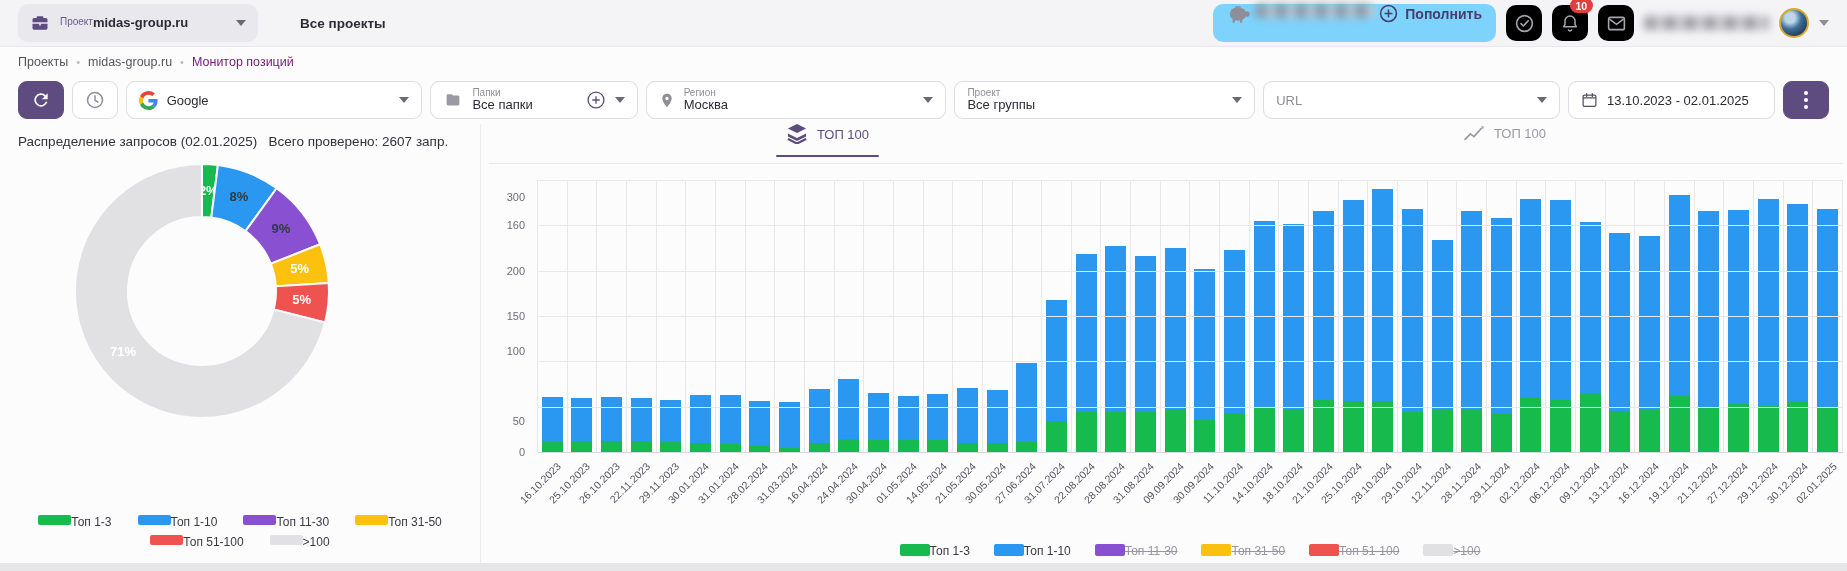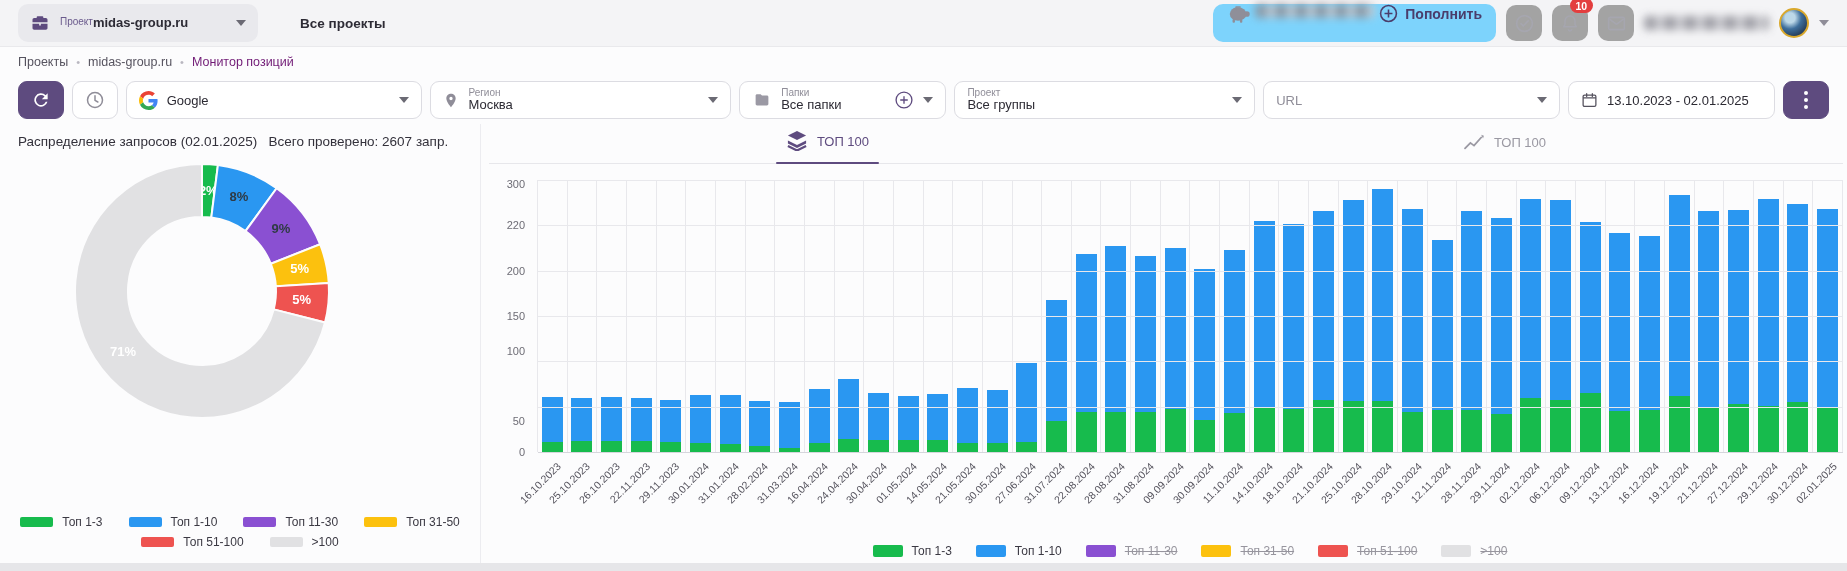--- a/index.html
+++ b/index.html
@@ -14,21 +14,21 @@
   .project-lbl { font-size:10px; color:#6a5a8c; }
   .project-val { font-size:13px; color:#2d2b35; font-weight:bold; }
   .caret { width:0; height:0; border-left:5px solid transparent; border-right:5px solid transparent; border-top:6px solid #6b6a74; }
   .all-projects { font-size:13.5px; font-weight:bold; color:#2d2b35; margin-left:42px; cursor:pointer; }
   .topbar-right { margin-left:auto; display:flex; align-items:center; gap:10px; }
   .balance-pill { display:flex; align-items:flex-start; gap:4px; background:#7dd3fc; border-radius:10px; height:38px; padding:0 14px; }
   .blurred { height:14px; border-radius:4px; background:repeating-linear-gradient(90deg,#8f8f97 0 12px,#c9c9ce 12px 20px); filter:blur(4px); opacity:.85; }
   .blur-balance { width:120px; }
   .blur-email { width:125px; }
   .topup { display:flex; align-items:center; gap:7px; font-size:14px; font-weight:bold; color:#4a3d6b; cursor:pointer; background:none; border:none; font-family:inherit; }
-  .sq-btn { width:36px; height:36px; background:#a3a3a3; border:none; border-radius:10px; display:flex; align-items:center; justify-content:center; position:relative; cursor:pointer; }
+  .sq-btn { width:36px; height:36px; background:#000000; border:none; border-radius:10px; display:flex; align-items:center; justify-content:center; position:relative; cursor:pointer; }
   .badge { position:absolute; top:-7px; left:18px; background:#e33e3e; color:#fff; font-size:10.5px; font-weight:bold; border-radius:8px; padding:1.5px 5.5px; }
   .avatar { width:30px; height:30px; border-radius:50%; border:2px solid #d9a82c; background:radial-gradient(circle at 35% 30%,#bcd8e8 0 20%,#3e6f9c 45%,#27415f 75%,#c9a24a 100%); }
 
   
   .breadcrumbs { height:30px; display:flex; align-items:center; gap:8px; padding:0 18px; font-size:12.5px; background:#fcfcfd; }
   .crumb { color:#56535f; cursor:pointer; }
   .crumb.current { color:#701a75; cursor:default; }
   .crumb-dot { color:#b9b7c0; font-size:11px; }
 
   
@@ -47,26 +47,26 @@
   .kebab-dots i { width:4px; height:4px; border-radius:50%; background:#fff; }
 
   
   .content { position:absolute; top:124px; left:0; right:0; bottom:8px; display:flex; }
   .left-panel { width:481px; border-right:1px solid #ececf0; padding:8px 0 0 18px; position:relative; }
   .summary { font-size:13.5px; color:#33313b; line-height:1.55; width:440px; }
   .summary .num { color:#33313b; }
   .donut-wrap { margin:6px 0 0 52px; }
   .donut-legend { position:absolute; left:0; right:0; bottom:14px; display:flex; flex-direction:column; gap:6px; align-items:center; }
   .legend-row { display:flex; gap:26px; }
-  .legend-item { display:flex; align-items:center; gap:9px; font-size:12px; color:#3b3943; cursor:pointer; }
+  .legend-item { display:flex; font-size:12px; color:#3b3943; cursor:pointer; }
   .legend-item .sw { width:33px; height:10px; border-radius:2px; }
   .legend-item.off span.lab { color:#97959e; text-decoration:line-through; }
 
   .right-panel { flex:1; position:relative; }
-  .tabs { display:flex; justify-content:space-around; align-items:flex-end; height:40px; border-bottom:1px solid #e7e7eb; margin:0 4px 0 8px; }
+  .tabs { display:flex; justify-content:space-around; align-items:flex-start; height:40px; border-bottom:1px solid #e7e7eb; margin:0 4px 0 8px; }
   .tab { display:flex; align-items:center; gap:9px; font-size:13px; color:#9a98a2; padding:0 10px 12px 10px; cursor:pointer; position:relative; }
   .tab.active { color:#5e4b7f; }
   .tab.active:after { content:""; position:absolute; left:0; right:0; bottom:-1px; height:2.5px; background:#5e4b7f; border-radius:2px; }
 
   .chart-area { position:absolute; left:8px; top:56px; right:4px; }
   .yaxis { position:absolute; left:0; top:0; width:42px; height:272px; }
   .ytick { position:absolute; right:6px; font-size:11px; color:#6d6c75; transform:translateY(-50%); }
   .plot { position:absolute; left:48px; top:0; height:272px; right:0; border-left:1px solid #e8e8ec; }
   .hgrid { position:absolute; left:0; right:0; height:1px; background:#e8e8ec; }
   .hgrid.base { background:#d6d6dc; }
@@ -167,42 +167,42 @@
     <div class="field f-google">
       <svg width="19" height="19" viewBox="0 0 48 48">
         <path fill="#EA4335" d="M24 9.5c3.54 0 6.71 1.22 9.21 3.6l6.85-6.85C35.9 2.38 30.47 0 24 0 14.62 0 6.51 5.38 2.56 13.22l7.98 6.19C12.43 13.72 17.74 9.5 24 9.5z"></path>
         <path fill="#4285F4" d="M46.98 24.55c0-1.57-.15-3.09-.38-4.55H24v9.02h12.94c-.58 2.96-2.26 5.48-4.78 7.18l7.73 6c4.51-4.18 7.09-10.36 7.09-17.65z"></path>
         <path fill="#FBBC05" d="M10.53 28.59c-.48-1.45-.76-2.99-.76-4.59s.27-3.14.76-4.59l-7.98-6.19C.92 16.46 0 20.12 0 24c0 3.88.92 7.54 2.56 10.78l7.97-6.19z"></path>
         <path fill="#34A853" d="M24 48c6.48 0 11.93-2.13 15.89-5.81l-7.73-6c-2.15 1.45-4.92 2.3-8.16 2.3-6.26 0-11.57-4.22-13.47-9.91l-7.98 6.19C6.51 42.62 14.62 48 24 48z"></path>
       </svg>
       <span class="fvalue" style="flex:1">Google</span>
       <i class="caret"></i>
     </div>
-    <div class="field f-region">
-      <svg width="16" height="19" viewBox="0 0 24 24">
-        <path d="M12 2C8.1 2 5 5.1 5 9c0 5.2 7 13 7 13s7-7.8 7-13c0-3.9-3.1-7-7-7zm0 9.5A2.5 2.5 0 1 1 12 6.5a2.5 2.5 0 0 1 0 5z" fill="#8f8d98"></path>
-      </svg>
-      <div class="fcol">
-        <span class="flabel">Регион</span>
-        <span class="fvalue">Москва</span>
-      </div>
-      <i class="caret"></i>
-    </div>
     <div class="field f-folders">
       <svg width="20" height="17" viewBox="0 0 24 24">
         <path d="M3 5c0-1.1.9-2 2-2h5l2 2h7c1.1 0 2 .9 2 2v10c0 1.1-.9 2-2 2H5c-1.1 0-2-.9-2-2V5z" fill="#9b99a4"></path>
       </svg>
       <div class="fcol">
         <span class="flabel">Папки</span>
         <span class="fvalue">Все папки</span>
       </div>
       <svg width="20" height="20" viewBox="0 0 24 24">
         <circle cx="12" cy="12" r="9.5" fill="none" stroke="#5e4b7f" stroke-width="1.6"></circle>
         <path d="M12 7.5v9M7.5 12h9" stroke="#5e4b7f" stroke-width="1.6"></path>
       </svg>
+      <i class="caret"></i>
+    </div>
+    <div class="field f-region">
+      <svg width="16" height="19" viewBox="0 0 24 24">
+        <path d="M12 2C8.1 2 5 5.1 5 9c0 5.2 7 13 7 13s7-7.8 7-13c0-3.9-3.1-7-7-7zm0 9.5A2.5 2.5 0 1 1 12 6.5a2.5 2.5 0 0 1 0 5z" fill="#8f8d98"></path>
+      </svg>
+      <div class="fcol">
+        <span class="flabel">Регион</span>
+        <span class="fvalue">Москва</span>
+      </div>
       <i class="caret"></i>
     </div>
     <div class="field f-group">
       <div class="fcol">
         <span class="flabel">Проект</span>
         <span class="fvalue">Все группы</span>
       </div>
       <i class="caret"></i>
     </div>
     <div class="field f-url">
@@ -298,22 +298,22 @@
             <span>ТОП 100</span>
           </div>
         </div>
       <div class="chart-area">
         <div class="yaxis" id="yaxis">
             <div class="ytick" style="top: 272px;">0</div>
             <div class="ytick" style="top: 241px;">50</div>
             <div class="ytick" style="top: 171px;">100</div>
             <div class="ytick" style="top: 136px;">150</div>
             <div class="ytick" style="top: 90.6667px;">200</div>
-            <div class="ytick" style="top: 45.3333px;">220</div>
-            <div class="ytick" style="top: 4px; margin-left: 23px;">300</div>
+            <div class="ytick" style="top: 45.3333px;">160</div>
+            <div class="ytick" style="top: 17px; margin-left: 23px;">300</div>
           </div>
         <div class="plot" id="plot">
           <div class="slots" id="slots">
               <div class="slot">
                 <div class="bar">
                   <div class="seg" style="height: 10px; background: rgb(23, 187, 77);"></div>
                   <div class="seg" style="height: 45px; background: rgb(42, 151, 241);"></div>
                 </div>
               </div>
               <div class="slot">

